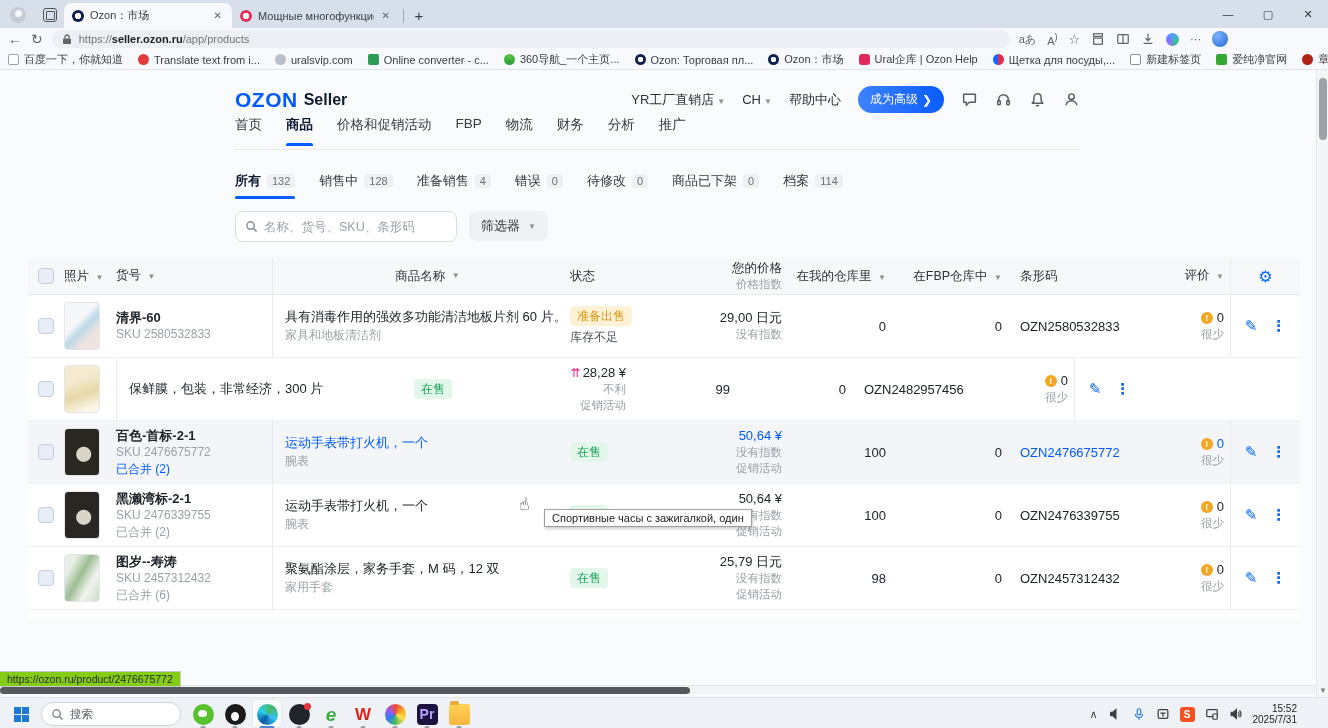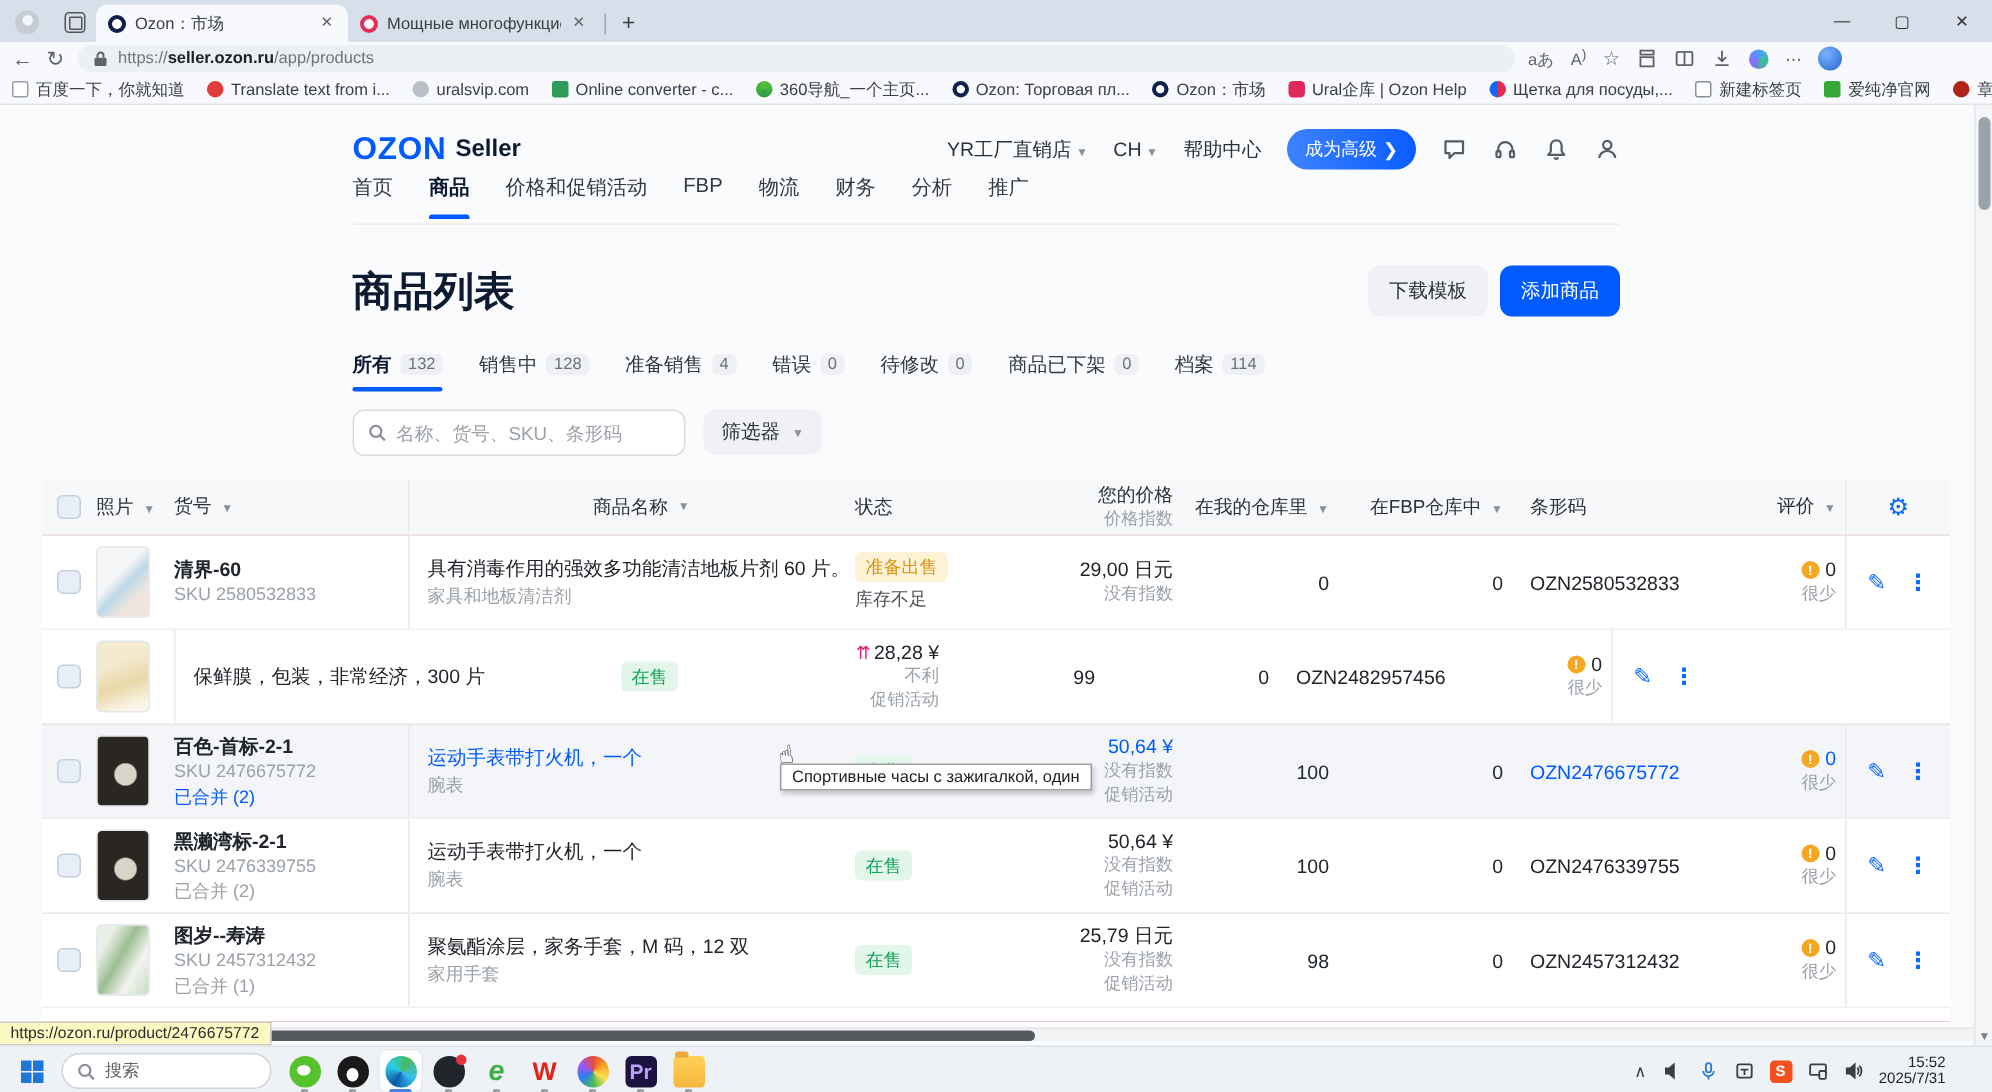--- a/index.html
+++ b/index.html
@@ -123,25 +123,25 @@
 .warnic{display:inline-block;width:12px;height:12px;border-radius:50%;background:#f5a623;color:#fff;font-size:9px;font-weight:700;text-align:center;line-height:12px;margin-right:4px;vertical-align:1px}
 .rtop .link{color:#005bff}
 .rnote{color:#9aa1a8;font-size:11.5px}
 .c-actions{width:70px;border-left:1px solid #e8eaee;align-self:stretch;display:flex;align-items:center;justify-content:space-evenly}
 .act-pencil{color:#0b68ff;font-size:15px}
 .act-dots{color:#0b68ff;font-size:15px;font-weight:700}
 .gear{color:#0b68ff;font-size:16px}
 .trow-partial{height:9px;overflow:hidden;background:#fff}
 
 .cursor{position:absolute;left:519px;top:424px;font-size:17px;color:#1c1c1c;text-shadow:0 0 2px #fff;transform:rotate(-8deg);z-index:30}
-.tooltip{position:absolute;left:520px;top:439px;background:#fff;border:1px solid #9e9e9e;box-shadow:1px 2px 3px rgba(0,0,0,.2);font-size:11px;color:#222;padding:2px 7px;z-index:29;white-space:nowrap}
+.tooltip{position:absolute;left:544px;top:439px;background:#fff;border:1px solid #9e9e9e;box-shadow:1px 2px 3px rgba(0,0,0,.2);font-size:11px;color:#222;padding:2px 7px;z-index:29;white-space:nowrap}
 
 .hscroll{position:absolute;left:0;bottom:3px;width:1316px;height:9px;background:#f2f3f5;border-top:1px solid #e3e5e8}
 .hthumb{position:absolute;left:0;top:1px;height:7px;width:690px;background:#55595e;border-radius:4px}
-.statuschip{position:absolute;left:0;bottom:0;background:#fef9c3;border:1px solid #c9c9c9;border-left:none;font-size:10.5px;color:#2b2b2b;padding:1px 7px;z-index:31}
+.statuschip{position:absolute;left:0;bottom:10px;background:#84cc16;border:1px solid #c9c9c9;border-left:none;font-size:10.5px;color:#2b2b2b;padding:1px 7px;z-index:31}
 .vscroll{position:absolute;right:0;top:0;width:12px;height:100%;background:#f4f5f7;border-left:1px solid #e3e5e8}
 .vthumb{position:absolute;left:2px;top:8px;width:8px;height:62px;background:#9aa2aa;border-radius:4px}
 .varrow{position:absolute;left:2px;bottom:2px;font-size:8px;color:#7a8087}
 
 .taskbar{position:relative;height:33px;background:#eef1f6;border-top:1px solid #dfe3e8;display:flex;align-items:center;padding:0 8px;gap:7px}
 .startbtn{width:26px;height:26px;display:flex;align-items:center;justify-content:center}
 .winlogo{width:15px;height:15px;display:grid;grid-template-columns:7px 7px;grid-gap:1px}
 .winlogo span{background:#1e78d7;width:7px;height:7px}
 .tsearch{width:140px;height:24px;background:#fff;border:1px solid #d0d4da;border-radius:12px;display:flex;align-items:center;padding:0 9px;gap:6px}
 .tsearch input{border:none;outline:none;background:transparent;font-size:11.5px;width:90px;font-family:inherit;color:#333}
@@ -357,27 +357,20 @@
           <span class="nitem">FBP</span>
 
           <span class="nitem">物流</span>
 
           <span class="nitem">财务</span>
 
           <span class="nitem">分析</span>
 
           <span class="nitem">推广</span>
         </div>
-      <div class="title-row">
-        <span class="ptitle">商品列表</span>
-        <div class="tr-btns">
-          <button class="btn btn-gray">下载模板</button>
-          <button class="btn btn-blue">添加商品</button>
-        </div>
-      </div>
       <div class="ftabs">
 
           <div class="ftab active">
             <span class="ftl">所有</span>
             <span class="ftc">132</span>
           </div>
 
           <div class="ftab">
             <span class="ftl">销售中</span>
             <span class="ftc">128</span>
@@ -598,21 +591,21 @@
           <div class="trow">
             <div class="c c-check">
               <span class="cb"></span>
             </div>
             <div class="c c-photo">
               <span class="thumb ph-gloves"></span>
             </div>
             <div class="c c-article">
               <div class="art">图岁--寿涛</div>
               <div class="sku">SKU 2457312432</div>
-              <div class="merged muted">已合并 (1)</div>
+              <div class="merged muted">已合并 (6)</div>
             </div>
             <div class="c c-name">
               <div class="pname">聚氨酯涂层，家务手套，M 码，12 双</div>
               <div class="pcat">家用手套</div>
             </div>
             <div class="c c-status">
               <span class="badge selling">在售</span>
               
             </div>
             <div class="c c-price">

